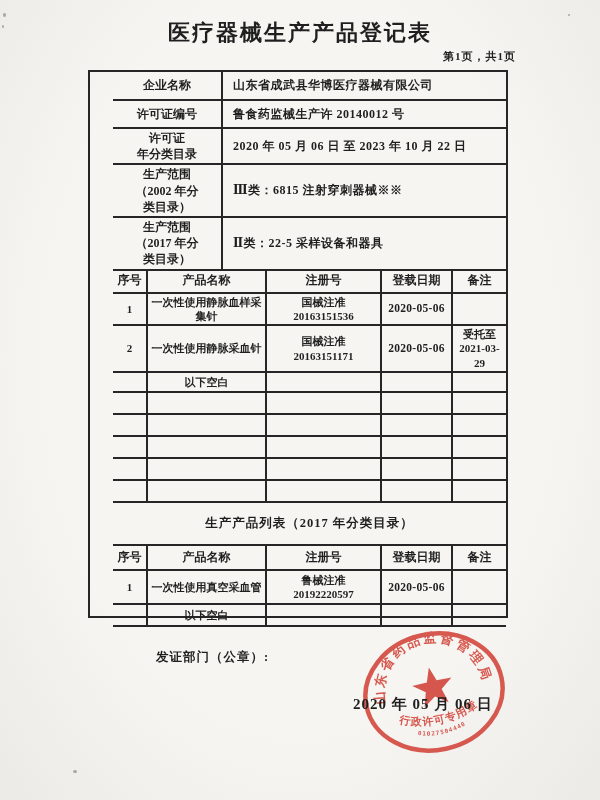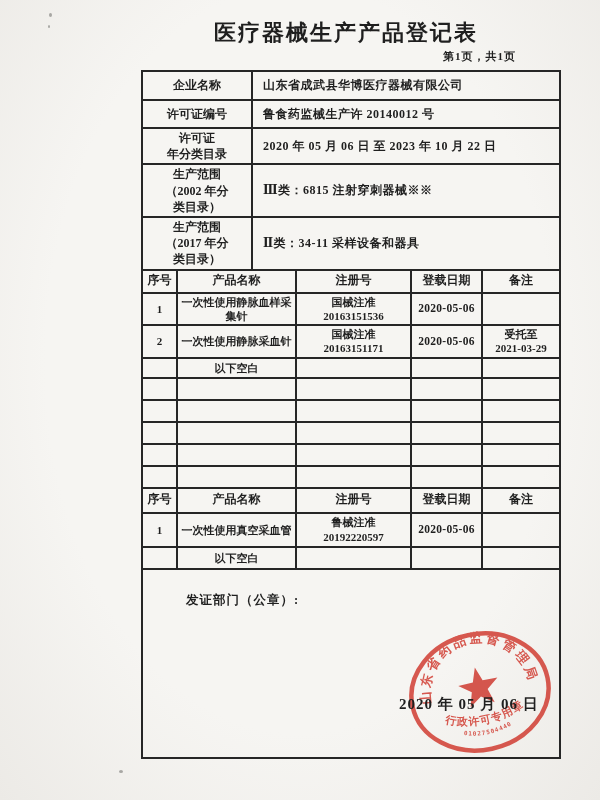--- a/index.html
+++ b/index.html
@@ -5,32 +5,32 @@
   html,body{margin:0;padding:0;}
   body{
     width:600px;height:800px;
     background:radial-gradient(ellipse at 50% 45%, #f6f5f2 60%, #eceae6 100%);
     font-family:"Liberation Serif","DejaVu Serif",serif;
     color:#1f1f1f;
     position:relative;
     overflow:hidden;
     -webkit-font-smoothing:antialiased;
   }
-  .sheet{position:absolute;inset:0;margin-left:46px;}
+  .sheet{position:absolute;inset:0;}
   .doc-title{
     position:absolute;top:18px;left:0;width:600px;
     text-align:center;font-size:22px;font-weight:700;letter-spacing:2px;
   }
   .page-indicator{
     position:absolute;top:49px;right:84px;
     font-size:11px;font-weight:700;letter-spacing:1px;text-align:center;
   }
   .outer{
-    position:absolute;left:95px;top:70px;width:420px;height:689px;
-    border:2px solid #262626;box-sizing:border-box;
+    position:absolute;left:88px;top:70px;width:420px;height:548px;
+    border:2px solid #262626;box-sizing:border-box;padding-left:23px;
   }
   table{border-collapse:collapse;width:100%;table-layout:fixed;}
   td{font-weight:700;vertical-align:middle;overflow:hidden;}
   .pre{white-space:pre-line;}
   
   .info td{border-bottom:2px solid #262626;font-size:12px;}
   .info .lbl{width:106px;border-right:2px solid #262626;text-align:center;line-height:1.35;}
   .info .val{padding-left:10px;letter-spacing:0.5px;}
   
   .section-band{
@@ -83,21 +83,21 @@
       <tr style="height:48px">
         <td class="lbl pre">生产范围
 （2002 年分
 类目录）</td>
         <td class="val">Ⅲ类：6815 注射穿刺器械※※</td>
       </tr>
       <tr style="height:42px">
         <td class="lbl pre">生产范围
 （2017 年分
 类目录）</td>
-        <td class="val">Ⅱ类：34-11 采样设备和器具</td>
+        <td class="val">Ⅱ类：22-5 采样设备和器具</td>
       </tr>
     </tbody>
       </table>
 
 
     <table class="prod">
       <colgroup>
           <col style="width:34px">
           <col style="width:119px">
           <col style="width:115px">
@@ -167,20 +167,21 @@
       <tr style="height:22px">
         <td></td>
         <td></td>
         <td></td>
         <td></td>
         <td></td>
       </tr>
     </tbody>
       </table>
 
+    <div class="section-band s2">生产产品列表（2017 年分类目录）</div>
 
     <table class="prod">
       <colgroup>
           <col style="width:34px">
           <col style="width:119px">
           <col style="width:115px">
           <col style="width:71px">
           <col>
         </colgroup>
       <tbody>

